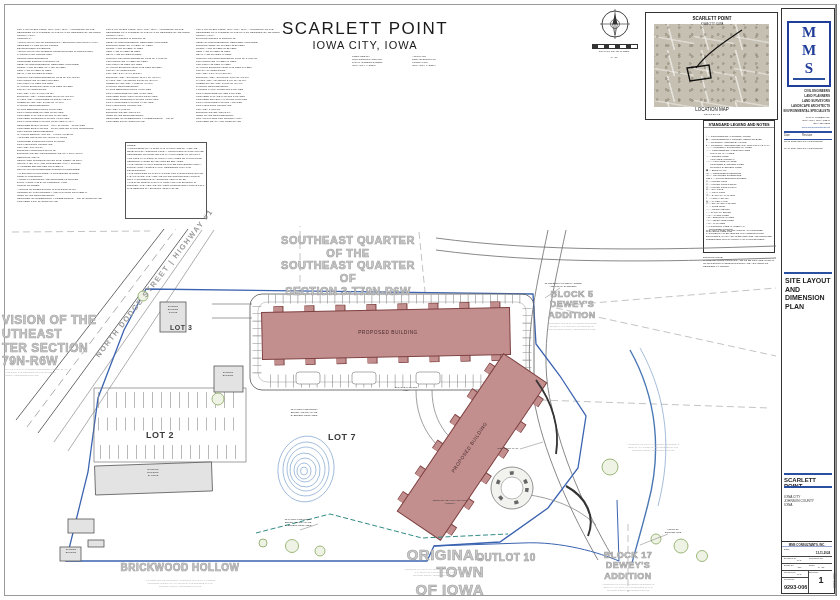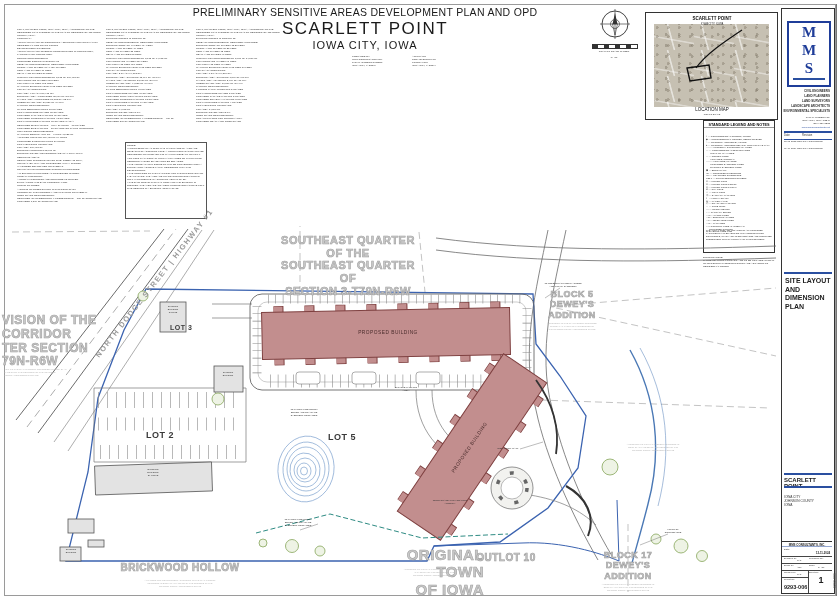--- a/index.html
+++ b/index.html
@@ -22,21 +22,20 @@
   .sheet-border{border:1px solid #9a9a9a;}
 </style>
 </head>
 <body>
 
 <div class="sheet">
 
   <div class="abs sheet-border" style="left:4px;top:4px;width:830px;height:590px;"></div>
   <div class="abs" style="left:836px;top:4px;height:592px;border-left:1px solid #777;"></div>
 
-  <div class="abs" style="left:130px;top:6px;width:470px;text-align:center;font-size:10.5px;letter-spacing:.3px;color:#1a1a1a;">PRELIMINARY SENSITIVE AREAS DEVELOPMENT PLAN AND OPD</div>
   <div class="abs" style="left:130px;top:19px;width:470px;text-align:center;font-size:17px;letter-spacing:1.5px;color:#1a1a1a;">SCARLETT POINT</div>
   <div class="abs" style="left:130px;top:39px;width:470px;text-align:center;font-size:11px;letter-spacing:1px;color:#1a1a1a;">IOWA CITY, IOWA</div>
 
   <div class="abs" style="left:17px;top:27px;width:85px;height:200px;overflow:hidden;">
     <div class="m ml pre fine" style="font-size:5px;">LOT 1, SCARLETT POINT, IOWA CITY, IOWA, ACCORDING TO THE RECORDED PLAT THEREOF IN THE PLAT OF RECORDS OF JOHNSON COUNTY, IOWA.
 PROPOSAL:
 APPLICANT PLANS TO CONSTRUCT A BUILDING FOR MULTI-FAMILY RESIDENTIAL USE ON ITS POINTS
 DEVELOPMENT SCHEDULE:
 APPLICANT PLANS TO BEGIN CONSTRUCTION IN SPRING 2024, LASTING THRU SPRING 2026.
 ZONING REQUIREMENTS:
@@ -401,21 +400,21 @@
     </g>
   </svg>
 
   <div class="abs gray-label" style="left:238px;top:234px;width:220px;font-size:11px;">SOUTHEAST QUARTER
 OF THE
 SOUTHEAST QUARTER
 OF
 SECTION 3-T79N-R6W</div>
 
   <div class="abs gray-label" style="left:2px;top:314px;width:120px;font-size:12px;text-align:left;">VISION OF THE
-CORRIDOR
+UTHEAST
 TER SECTION
 79N-R6W</div>
   <div class="abs" style="left:4px;top:368px;width:110px;">
     <div class="m ml pre gray-note" style="font-size:4.6px;">ACC. TO THE PLAT THEREOF RECORDED IN BOOK 24 AT
 PAGE 58 OF THE RECORDS OF THE JOHNSON
 COUNTY RECORDER'S OFFICE</div>
   </div>
 
   <div class="abs gray-label" style="left:532px;top:289px;width:80px;font-size:9px;">BLOCK 5
 DEWEY'S
@@ -456,21 +455,21 @@
     <div class="m mc pre gray-note" style="font-size:4.2px;">ACCORDING TO THE PLAT THEREOF RECORDED IN
 BOOK 16 AT PAGE 84 OF THE RECORDS OF THE
 JOHNSON COUNTY RECORDER'S OFFICE</div>
   </div>
 
   <div class="abs" style="left:97px;top:352px;width:200px;font-size:7.5px;letter-spacing:1.5px;color:#9a9a9a;font-weight:bold;
               transform:rotate(-52deg);transform-origin:0 50%;">NORTH DODGE STREET | HIGHWAY #1</div>
 
   <div class="abs lot-label" style="left:170px;top:324px;font-size:7px;">LOT 3</div>
   <div class="abs lot-label" style="left:146px;top:430px;font-size:9px;text-align:right;">LOT 2</div>
-  <div class="abs lot-label" style="left:328px;top:432px;font-size:9px;">LOT 5</div>
+  <div class="abs lot-label" style="left:328px;top:432px;font-size:9px;">LOT 7</div>
 
   <div class="abs" style="left:326px;top:329px;width:124px;">
     <div class="m mc" style="font-size:9.6px;letter-spacing:1px;color:#4a2c2c;">PROPOSED BUILDING</div>
   </div>
   <div class="abs" style="left:414px;top:443px;width:116px;transform:rotate(-56deg);">
     <div class="m mc" style="font-size:9.6px;letter-spacing:1px;color:#4a2c2c;">PROPOSED BUILDING</div>
   </div>
   <div class="abs" style="left:123px;top:468px;width:60px;">
     <div class="m mc pre fine" style="font-size:4.8px;">EXISTING
 BUILDING

